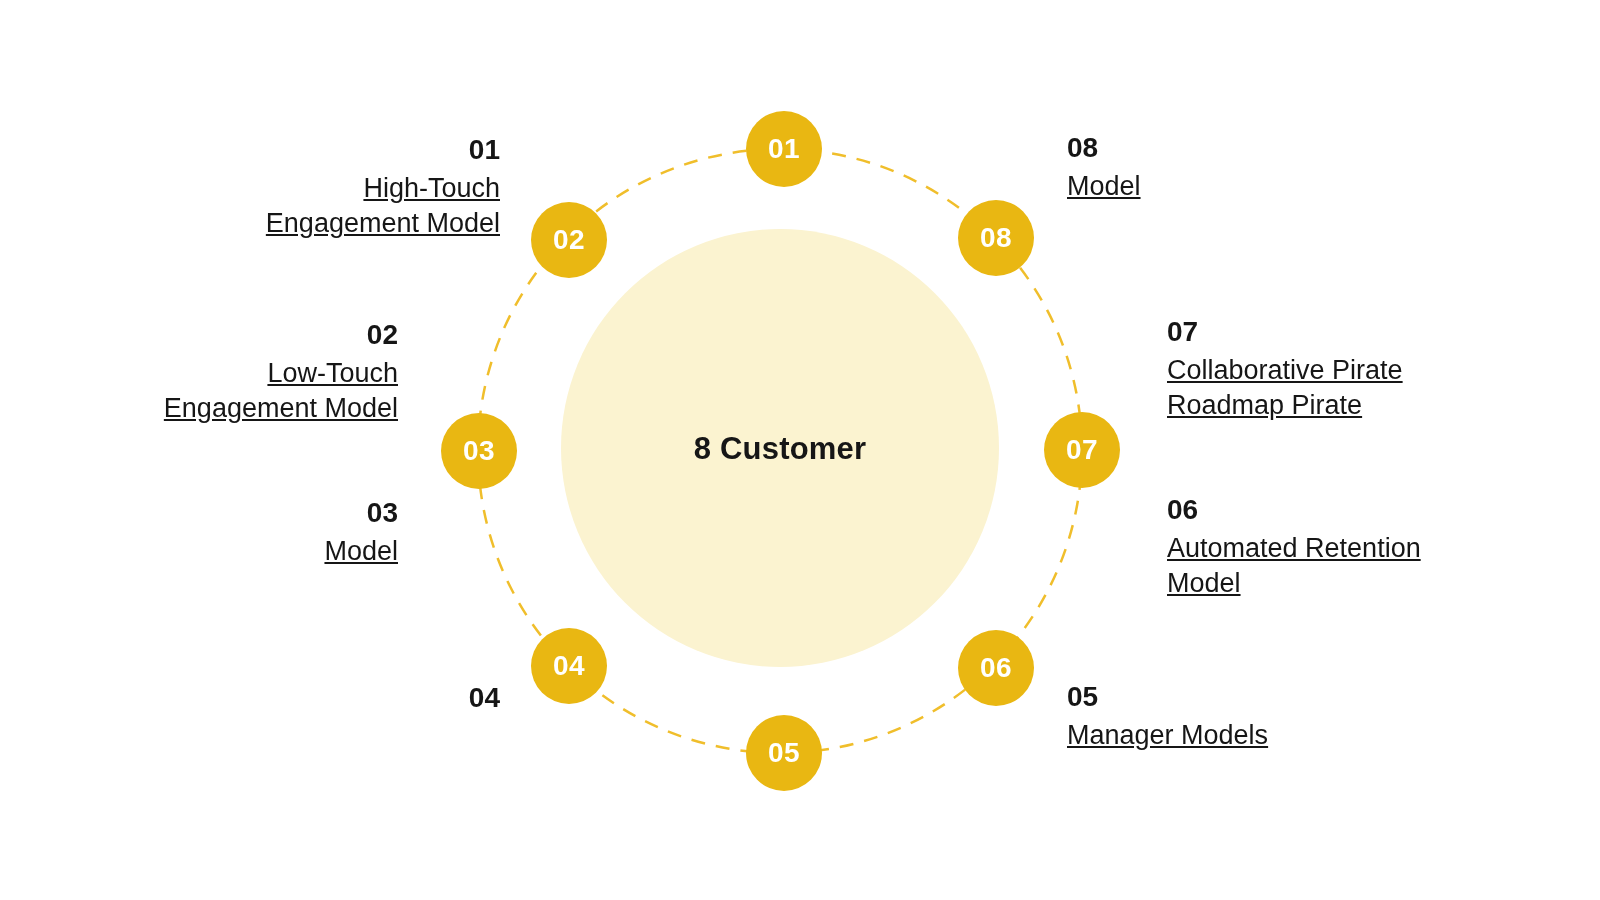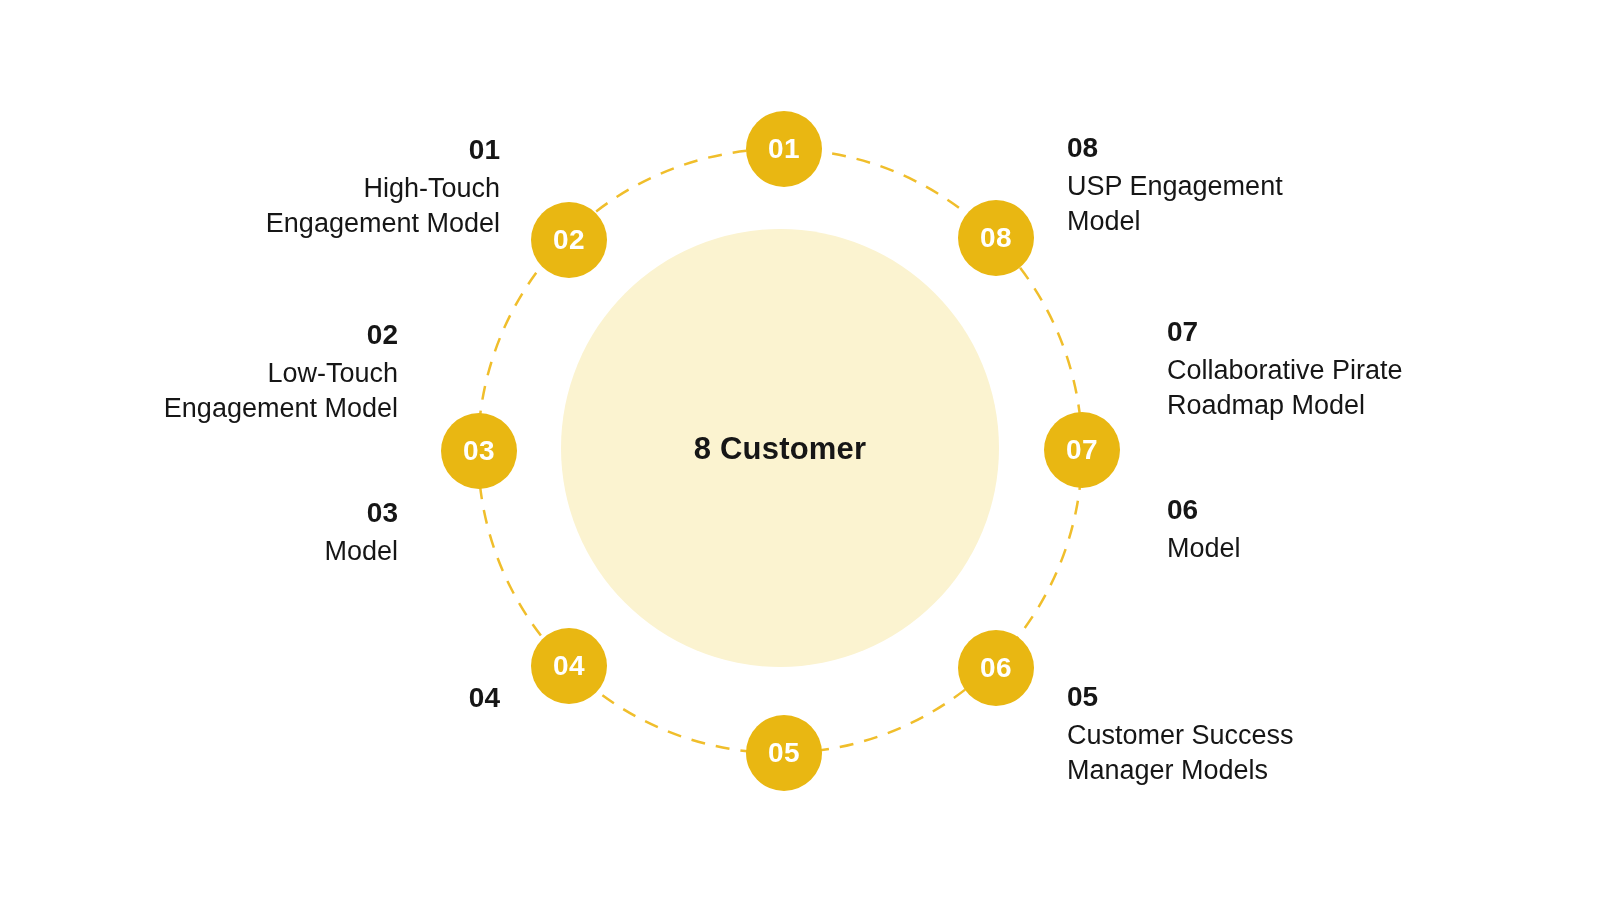--- a/index.html
+++ b/index.html
@@ -33,21 +33,21 @@
     font-weight:700; font-size:28px;
     display:flex; align-items:center; justify-content:center;
     letter-spacing:0.5px;
   }
   .b01{left:746px;top:111px} .b02{left:531px;top:202px}
   .b03{left:441px;top:413px} .b04{left:531px;top:628px}
   .b05{left:746px;top:715px} .b06{left:958px;top:630px}
   .b07{left:1044px;top:412px} .b08{left:958px;top:200px}
   .label { position:absolute; color:var(--text,#161616); }
   .label .num { font-size:28px; font-weight:700; line-height:34px; margin-bottom:4px; }
-  .label .line { font-size:27px; line-height:35px; }
+  .label .line { font-size:27px; line-height:35px;text-decoration:underline; }
   .label .line:empty { display:none; }
   .align-right { text-align:right; }
   .l01{ right:1100px; top:133px; } .l02{ right:1202px; top:318px; }
   .l03{ right:1202px; top:496px; } .l04{ right:1100px; top:681px; }
   .l05{ left:1067px; top:680px; }  .l06{ left:1167px; top:493px; }
   .l07{ left:1167px; top:315px; }  .l08{ left:1067px; top:131px; }
 </style>
 </head>
 <body>
 
@@ -89,34 +89,33 @@
     <div class="line">Model</div>
   </div>
 
   <div class="label align-right l04">
     <div class="num">04</div>
 
   </div>
 
   <div class="label l05">
     <div class="num">05</div>
-    <div class="line">Customer Success</div>
     <div class="line">Manager Models</div>
   </div>
 
   <div class="label l06">
     <div class="num">06</div>
+    <div class="line">Automated Retention</div>
     <div class="line">Model</div>
   </div>
 
   <div class="label l07">
     <div class="num">07</div>
     <div class="line">Collaborative Pirate</div>
-    <div class="line">Roadmap Model</div>
+    <div class="line">Roadmap Pirate</div>
   </div>
 
   <div class="label l08">
     <div class="num">08</div>
-    <div class="line">USP Engagement</div>
     <div class="line">Model</div>
   </div>
 
 </div>
 
 </body></html>

